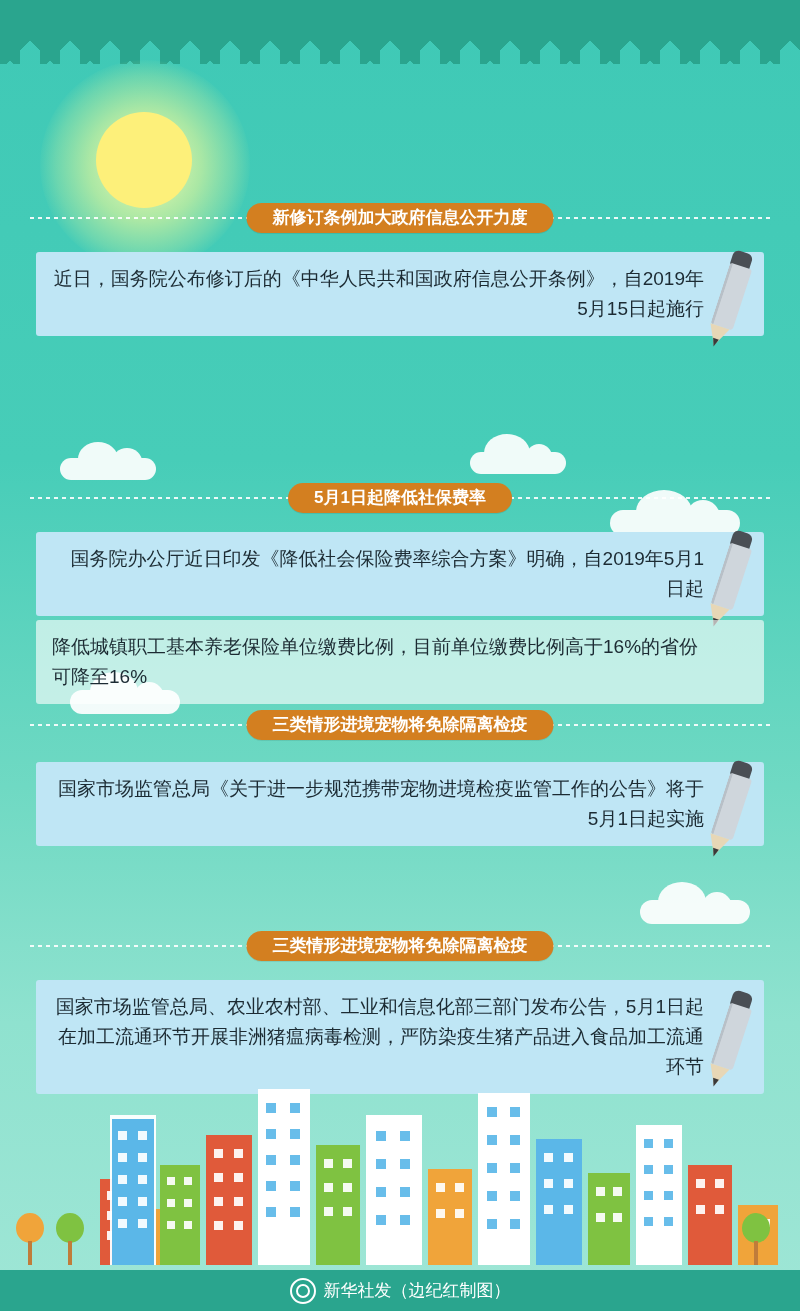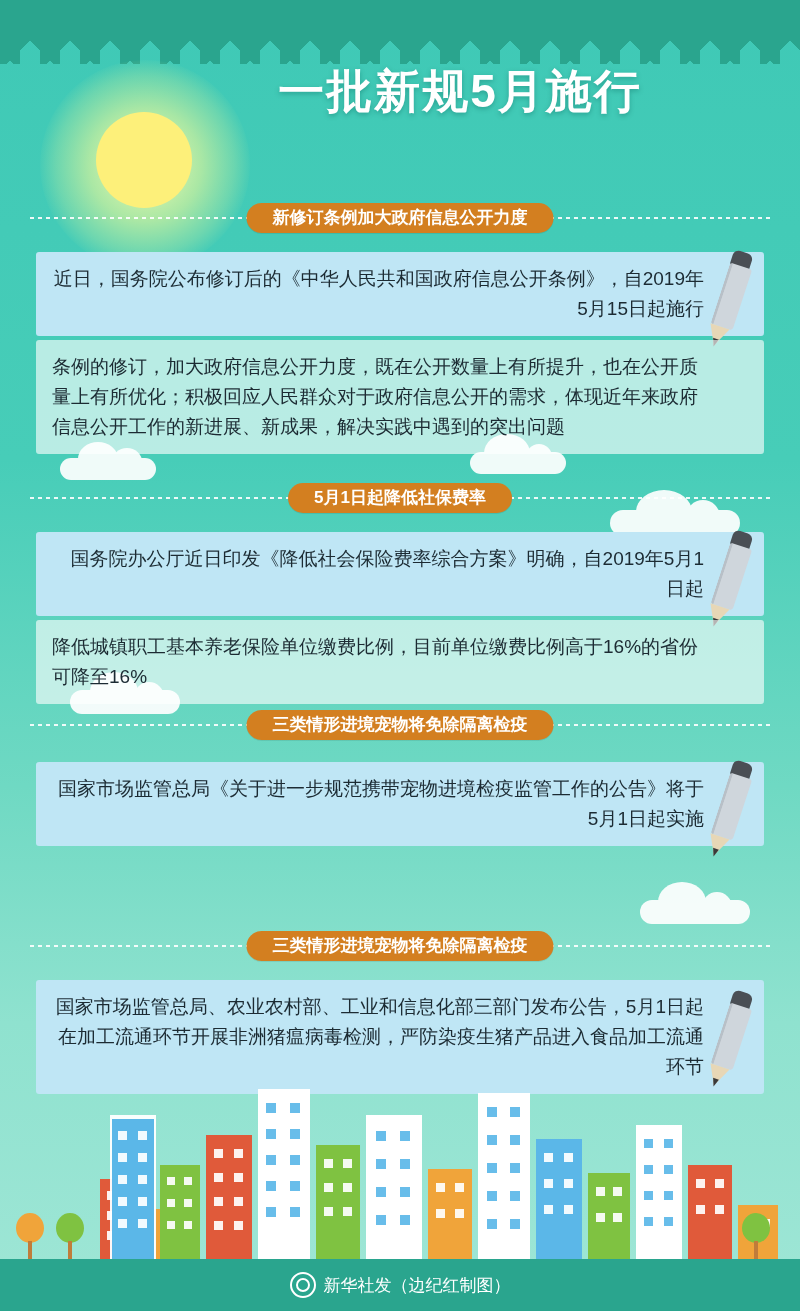--- a/index.html
+++ b/index.html
@@ -98,21 +98,21 @@
   }
   
   .city{position:absolute;left:0;bottom:46px;width:800px;height:220px;}
   .bld{position:absolute;bottom:0;}
   .win{position:absolute;background:#ffffff;opacity:.92;}
   .tree{position:absolute;bottom:0;}
   .tree .crown{position:absolute;bottom:22px;left:0;width:28px;height:30px;border-radius:50%;}
   .tree .trunk{position:absolute;bottom:0;left:12px;width:4px;height:24px;background:#c07c3a;}
   
   .footer{
-    position:absolute;left:0;bottom:0;width:800px;height:52px;
+    position:absolute;left:0;bottom:0;width:800px;height:41px;
     background:#2aa58e;color:#ffffff;
     display:flex;align-items:center;justify-content:center;gap:8px;
     font-size:17px;
   }
   .logo{
     width:22px;height:22px;border-radius:50%;
     border:2px solid #ffffff;display:inline-block;position:relative;
     background:#2aa58e;
   }
   .logo:after{
@@ -148,37 +148,35 @@
   <div class="cloud" style="left:70px;top:690px;width:110px;height:24px;">
     <div class="b" style="left:20px;top:-18px;width:48px;height:40px;"></div>
     <div class="b" style="left:64px;top:-8px;width:30px;height:30px;"></div>
   </div>
   <div class="cloud" style="left:640px;top:900px;width:110px;height:24px;">
     <div class="b" style="left:18px;top:-18px;width:48px;height:40px;"></div>
     <div class="b" style="left:62px;top:-8px;width:30px;height:30px;"></div>
   </div>
 
   <div class="title">
-    <div class="l1">一批新规5月施行</div>
   </div>
 
   <div class="sec-head" style="top:203px;">
     <div class="dot-line"></div>
     <div class="pill">新修订条例加大政府信息公开力度</div>
   </div>
 
   <div class="card blue" style="top:252px;">近日，国务院公布修订后的《中华人民共和国政府信息公开条例》，自2019年5月15日起施行</div>
   <div class="pencil" style="left:712px;top:250px;">
     <div class="cap"></div>
       <div class="body"></div>
       <div class="tip"></div>
       <div class="lead"></div>
   </div>
 
-  <div class="card white" style="top:340px;">条例的修订，加大政府信息公开力度，既在公开数量上有所提升，也在公开质量上有所优化；积极回应人民群众对于政府信息公开的需求，体现近年来政府信息公开工作的新进展、新成果，解决实践中遇到的突出问题</div>
 
   <div class="sec-head" style="top:483px;">
     <div class="dot-line"></div>
     <div class="pill">5月1日起降低社保费率</div>
   </div>
 
   <div class="card blue" style="top:532px;">国务院办公厅近日印发《降低社会保险费率综合方案》明确，自2019年5月1日起</div>
   <div class="pencil" style="left:712px;top:530px;">
     <div class="cap"></div>
       <div class="body"></div>

